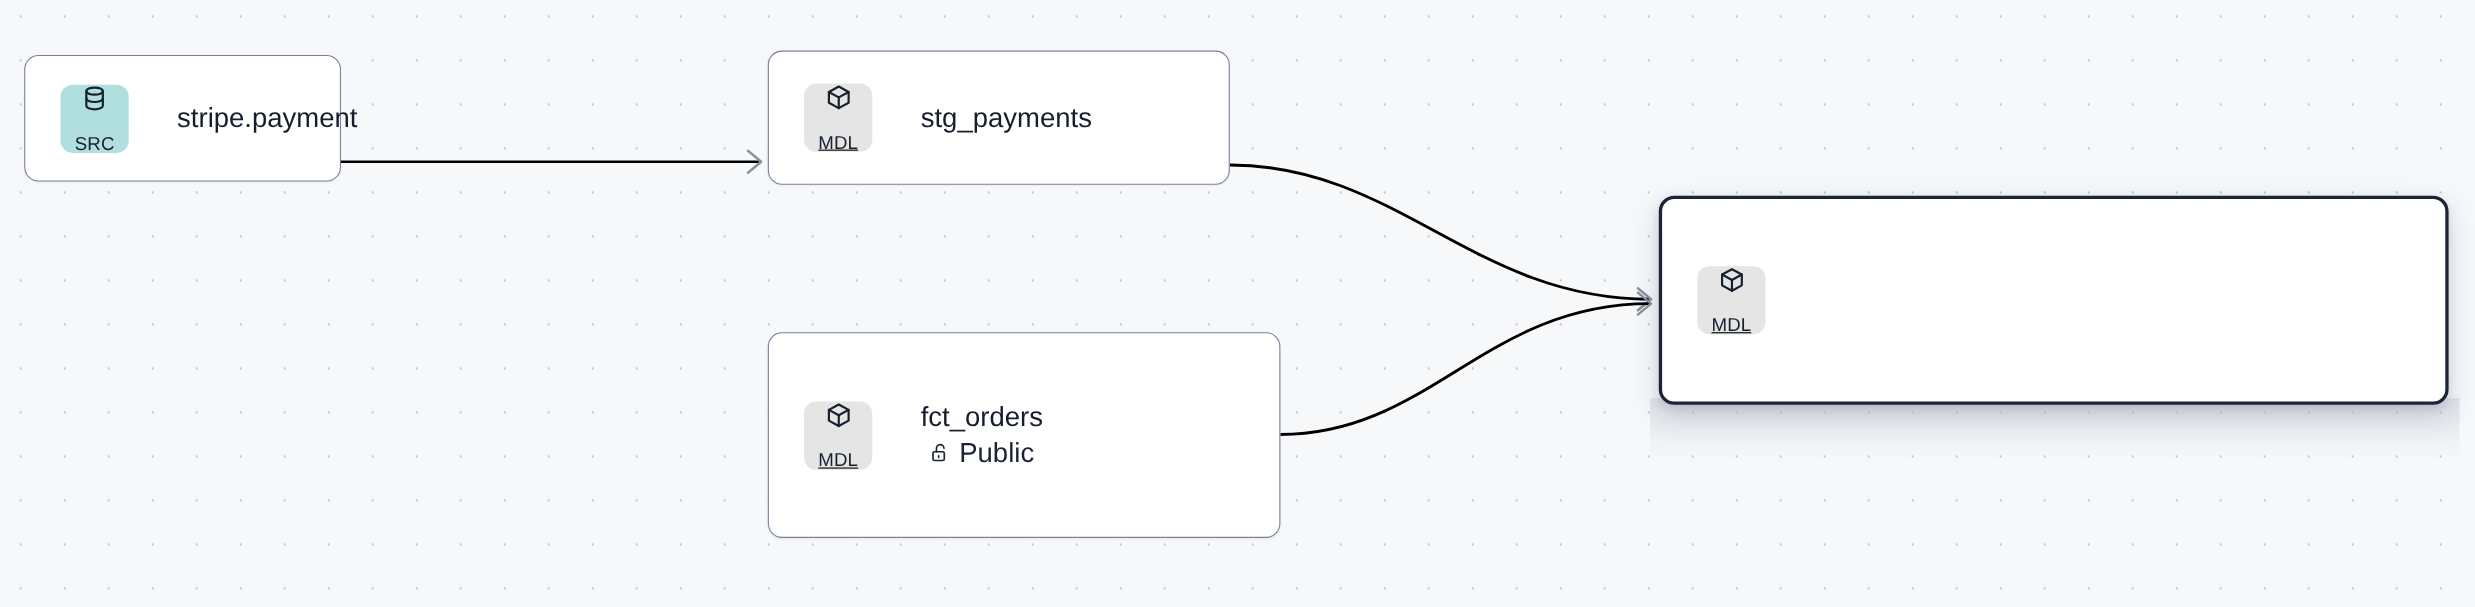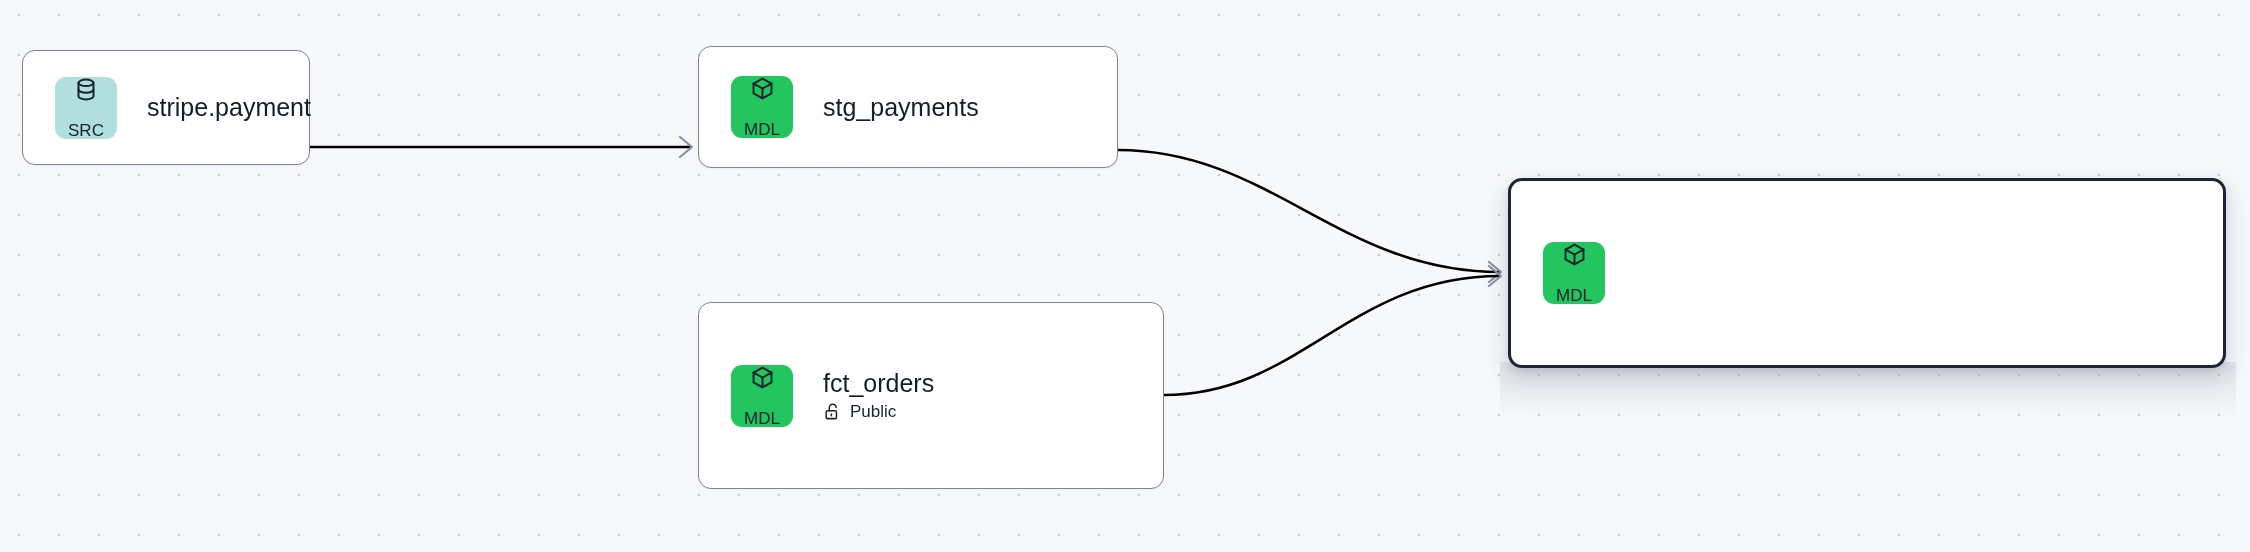--- a/index.html
+++ b/index.html
@@ -48,49 +48,50 @@
     height: 62px;
     border-radius: 11px;
     display: flex;
     flex-direction: column;
     align-items: center;
     justify-content: center;
     flex: 0 0 auto;
     gap: 18px;
   }
   .badge.src { background: #b1dfdf; }
-  .badge.mdl { background: #22c55e; }
+  .badge.mdl { background: #e5e5e5; text-decoration: underline; }
   .badge svg { display: block; }
   .badge-text {
     font-size: 17px;
     line-height: 1;
     color: #16202e;
     font-family: "Liberation Sans", sans-serif;
     letter-spacing: 0.1px;
     margin-top: 2px;
   }
   .node-body {
-    margin-left: 30px;
+    margin-left: 44px;
     display: flex;
     flex-direction: column;
     justify-content: center;
     gap: 6px;
+    align-items: center;
   }
   .node-title {
     font-size: 25px;
     color: #161d2b;
     line-height: 1.05;
     white-space: nowrap;
     font-family: "Liberation Sans", sans-serif;
   }
   .node-sub {
     display: flex;
     align-items: center;
     gap: 8px;
-    font-size: 17px;
+    font-size: 25px;
     color: #1b2332;
     line-height: 1.05;
     white-space: nowrap;
   }
   .node-sub svg { display: block; flex: 0 0 auto; }
 </style>
 </head>
 <body>
 
 <div id="canvas">

